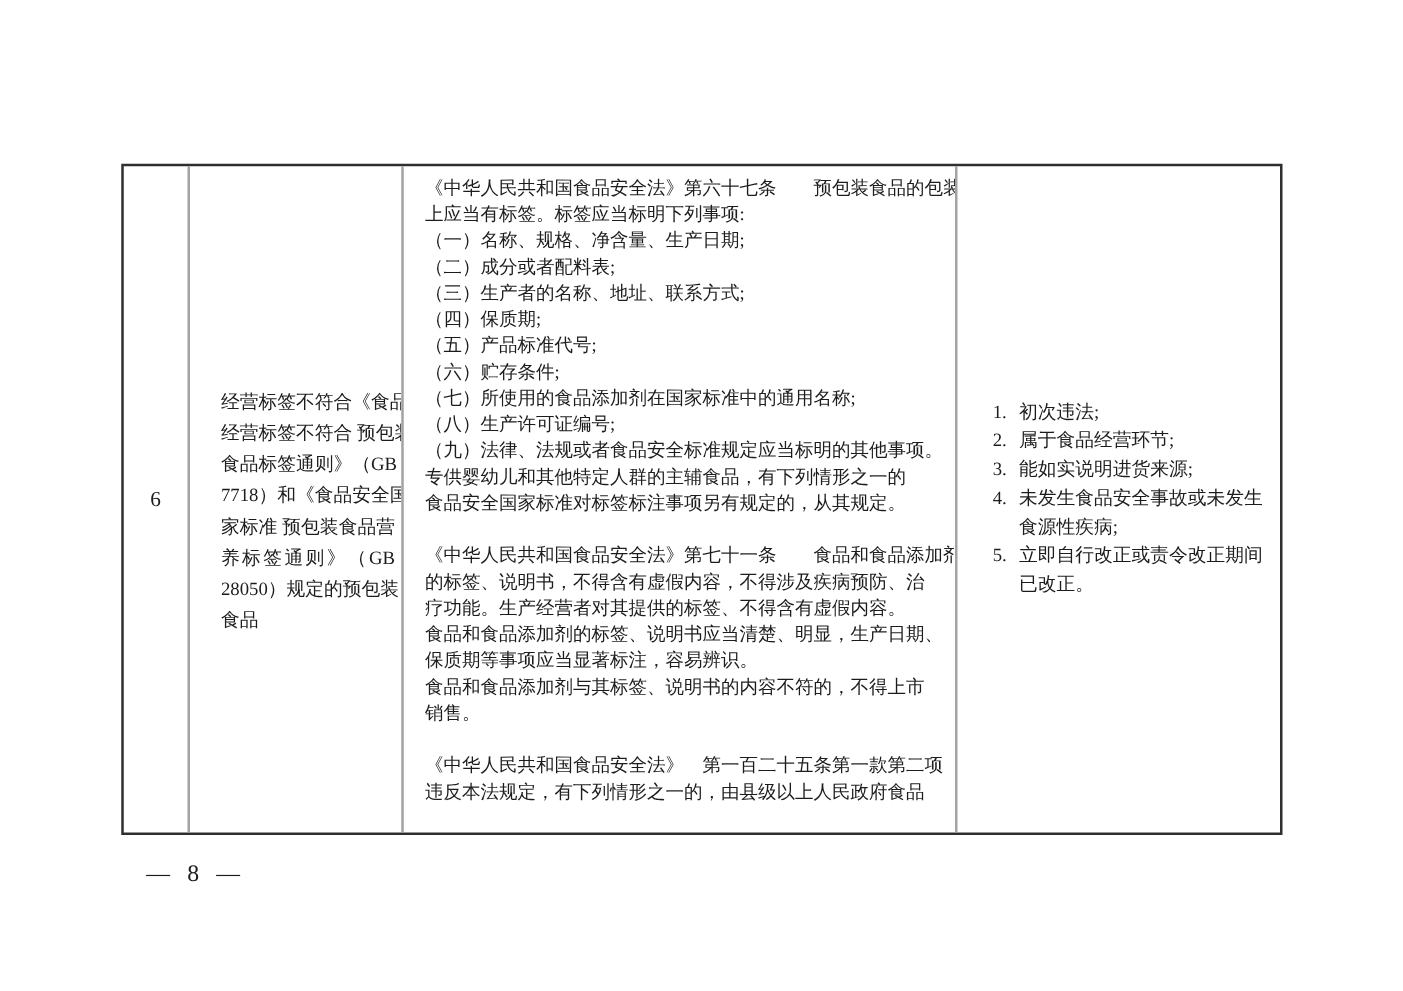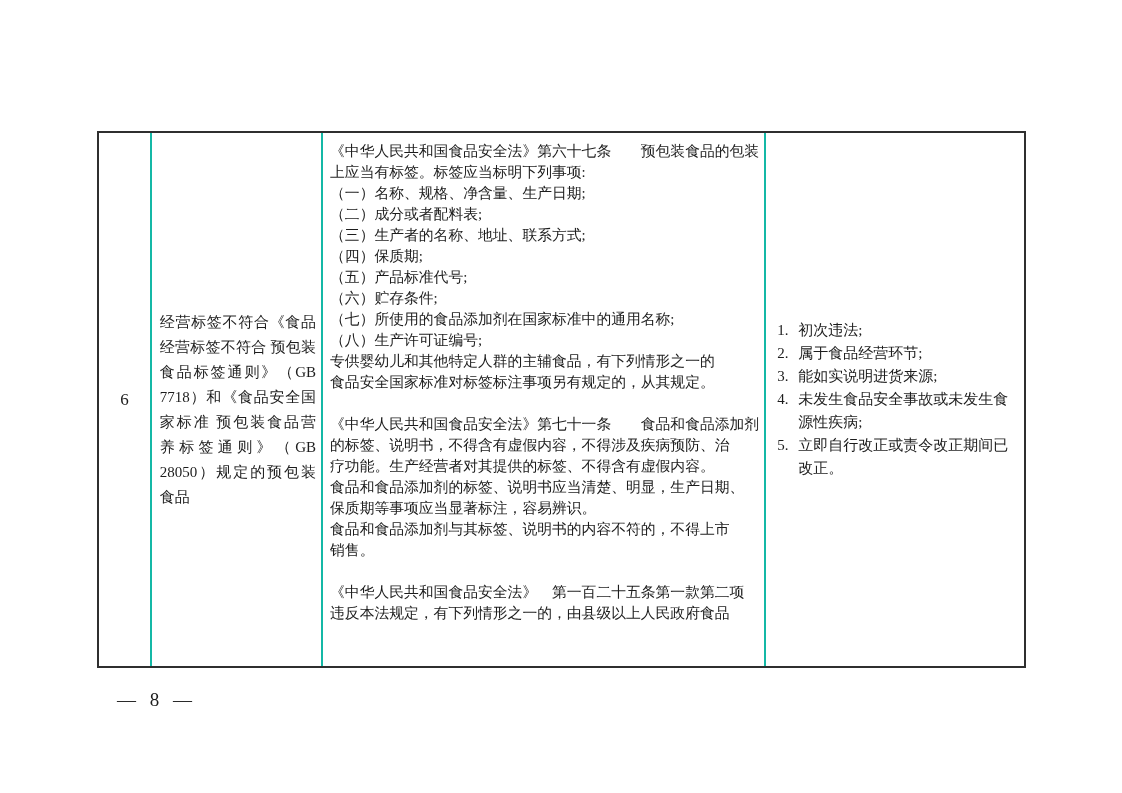--- a/index.html
+++ b/index.html
@@ -7,21 +7,21 @@
     position:relative; width:1122px; height:793px; background:#ffffff;
     font-family:"Liberation Serif","DejaVu Serif",serif;
     color:#1c1c1c; overflow:hidden;
   }
   .doc-table {
     position:absolute; left:97px; top:131px; width:929px; height:537px;
     display:flex; box-sizing:border-box;
     border:2px solid #2f2f2f; background:#ffffff;
   }
   .col { box-sizing:border-box; overflow:hidden; height:100%; }
-  .col + .col { border-left:2px solid #14b8a6; }
+  .col + .col { border-left:2px solid #a3a3a3;padding-left:17px; }
 
   .col1 { width:51px; display:flex; align-items:center; justify-content:center;
           font-size:17px; }
 
   .col2 { width:172px; display:flex; align-items:center; }
   .v-block { width:100%; padding:0 5px 0 8px; box-sizing:border-box;margin-top:20px; }
   .v-line { font-size:15px; line-height:25px; height:25px;
             text-align:justify; text-align-last:justify;
             text-justify:inter-character; white-space:nowrap; }
   .v-line.last { text-align-last:left; }
@@ -68,20 +68,21 @@
       <div class="l3">《中华人民共和国食品安全法》第六十七条　　预包装食品的包装</div>
       <div class="l3">上应当有标签。标签应当标明下列事项:</div>
       <div class="l3">（一）名称、规格、净含量、生产日期;</div>
       <div class="l3">（二）成分或者配料表;</div>
       <div class="l3">（三）生产者的名称、地址、联系方式;</div>
       <div class="l3">（四）保质期;</div>
       <div class="l3">（五）产品标准代号;</div>
       <div class="l3">（六）贮存条件;</div>
       <div class="l3">（七）所使用的食品添加剂在国家标准中的通用名称;</div>
       <div class="l3">（八）生产许可证编号;</div>
+      <div class="l3">（九）法律、法规或者食品安全标准规定应当标明的其他事项。</div>
       <div class="l3">专供婴幼儿和其他特定人群的主辅食品，有下列情形之一的</div>
       <div class="l3">食品安全国家标准对标签标注事项另有规定的，从其规定。</div>
       <div class="l3"></div>
       <div class="l3">《中华人民共和国食品安全法》第七十一条　　食品和食品添加剂</div>
       <div class="l3">的标签、说明书，不得含有虚假内容，不得涉及疾病预防、治</div>
       <div class="l3">疗功能。生产经营者对其提供的标签、不得含有虚假内容。</div>
       <div class="l3">食品和食品添加剂的标签、说明书应当清楚、明显，生产日期、</div>
       <div class="l3">保质期等事项应当显著标注，容易辨识。</div>
       <div class="l3">食品和食品添加剂与其标签、说明书的内容不符的，不得上市</div>
       <div class="l3">销售。</div>

